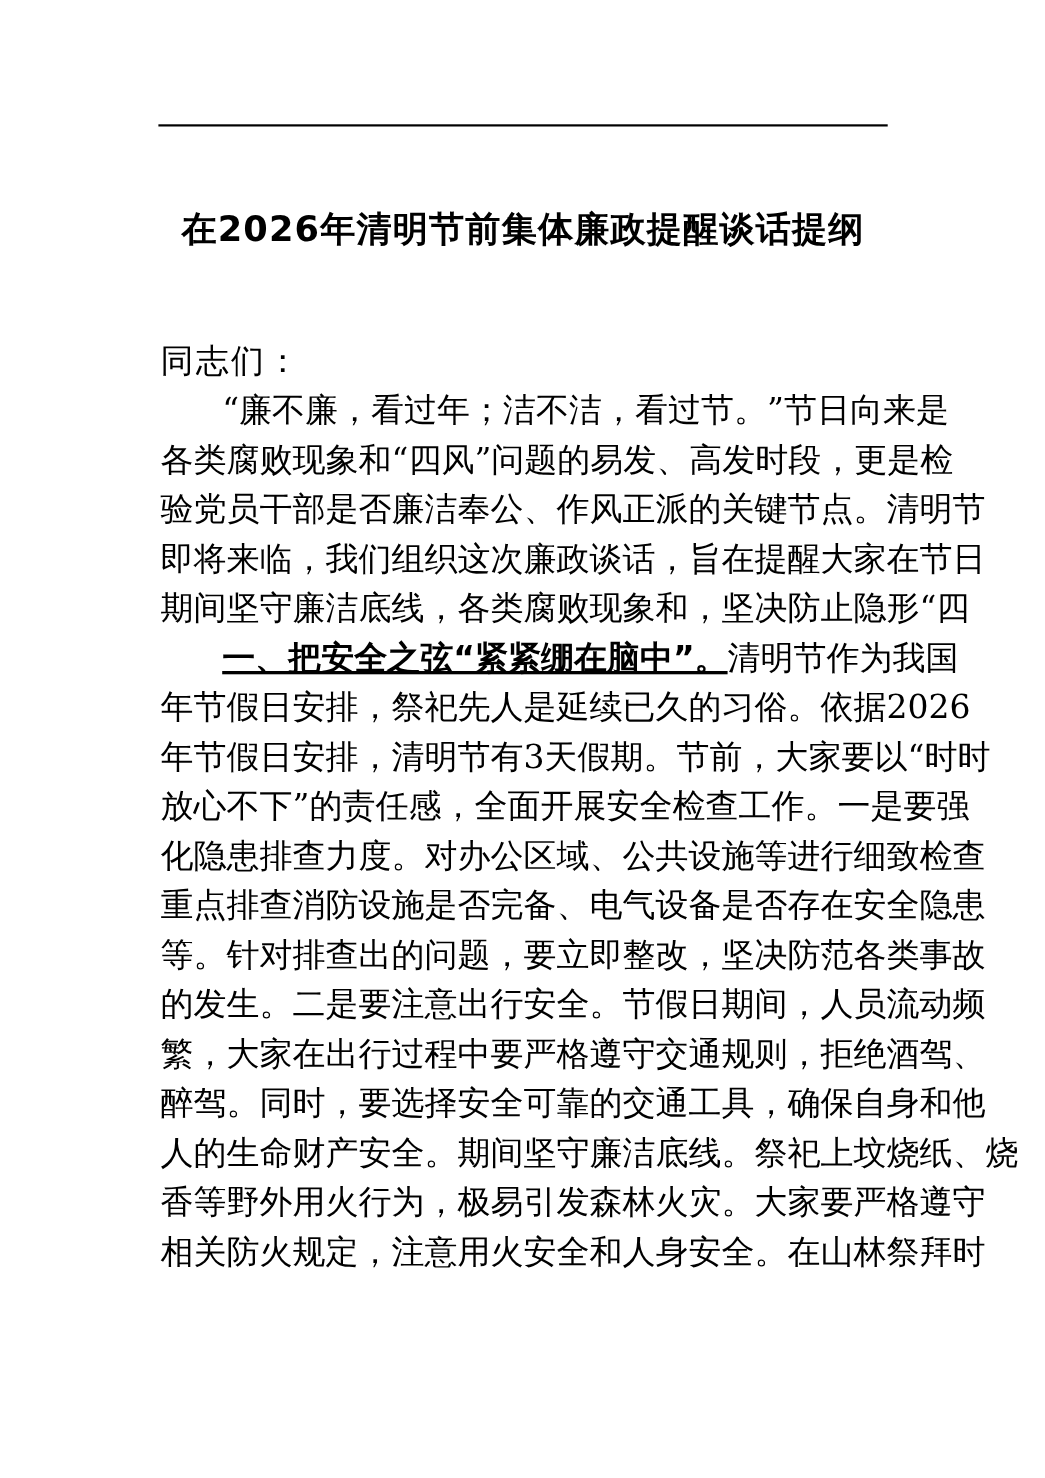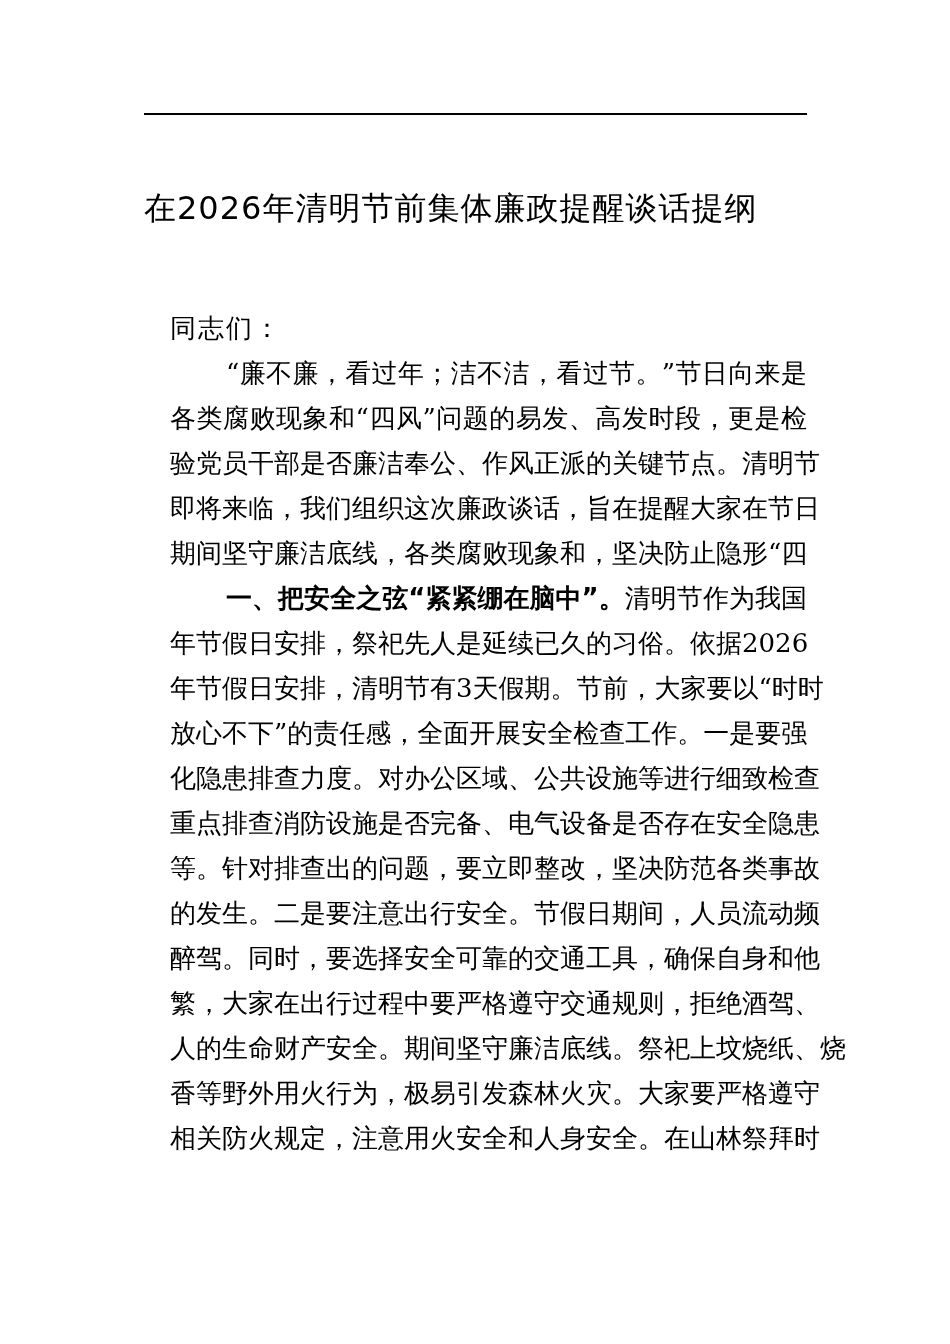--- a/index.html
+++ b/index.html
@@ -27,58 +27,58 @@
       top: 113px;
       width: 663px;
       height: 0;
       border-top: 2px solid #000000;
     }
     .doc-title {
       position: absolute;
       left: 144px;
       top: 186px;
       width: 663px;
-      text-align: left;
+      text-align: center;
       font-family: "DejaVu Sans", "Liberation Sans", sans-serif;
-      font-weight: normal;
+      font-weight: bold;
       font-size: 32px;
       line-height: 44px;
       letter-spacing: 1px;
       white-space: nowrap;
     }
     .body-text {
       position: absolute;
       left: 146px;
       top: 306px;
       width: 661px;
     }
     .line {
       height: 45px;
       line-height: 45px;
-      font-size: 26px;
+      font-size: 30px;
       white-space: nowrap;
       text-align: justify;
       text-align-last: justify;
       font-weight: 300;
-      margin-left: 24px;
     }
     .line.last {
       text-align-last: left;
       letter-spacing: 4px;
     }
     .line.salutation {
       text-align-last: left;
       letter-spacing: 2px;
     }
     .indent {
       padding-left: 56px;
     }
     .bold-lead {
       font-weight: bold;
       font-family: "DejaVu Sans", "Liberation Sans", sans-serif;
+      text-decoration: underline;
     }
   </style>
 </head>
 <body>
 
 <div class="page">
 
   <div class="header-rule"></div>
 
   <h1 class="doc-title" style="margin:0;">在2026年清明节前集体廉政提醒谈话提纲</h1>
@@ -99,21 +99,21 @@
       <div class="line indent">
         <span class="bold-lead">一、把安全之弦“紧紧绷在脑中”。</span><span>清明节作为我国</span>
       </div>
       <div class="line">年节假日安排，祭祀先人是延续已久的习俗。依据2026</div>
       <div class="line">年节假日安排，清明节有3天假期。节前，大家要以“时时</div>
       <div class="line">放心不下”的责任感，全面开展安全检查工作。一是要强</div>
       <div class="line">化隐患排查力度。对办公区域、公共设施等进行细致检查</div>
       <div class="line">重点排查消防设施是否完备、电气设备是否存在安全隐患</div>
       <div class="line">等。针对排查出的问题，要立即整改，坚决防范各类事故</div>
       <div class="line">的发生。二是要注意出行安全。节假日期间，人员流动频</div>
+      <div class="line">繁，大家在出行过程中要严格遵守交通规则，拒绝酒驾、</div>
       <div class="line">醉驾。同时，要选择安全可靠的交通工具，确保自身和他</div>
-      <div class="line">繁，大家在出行过程中要严格遵守交通规则，拒绝酒驾、</div>
       <div class="line">人的生命财产安全。期间坚守廉洁底线。祭祀上坟烧纸、烧</div>
       <div class="line">香等野外用火行为，极易引发森林火灾。大家要严格遵守</div>
       <div class="line">相关防火规定，注意用火安全和人身安全。在山林祭拜时</div>
     </div>
 
   </div>
 </div>
 
 </body></html>

